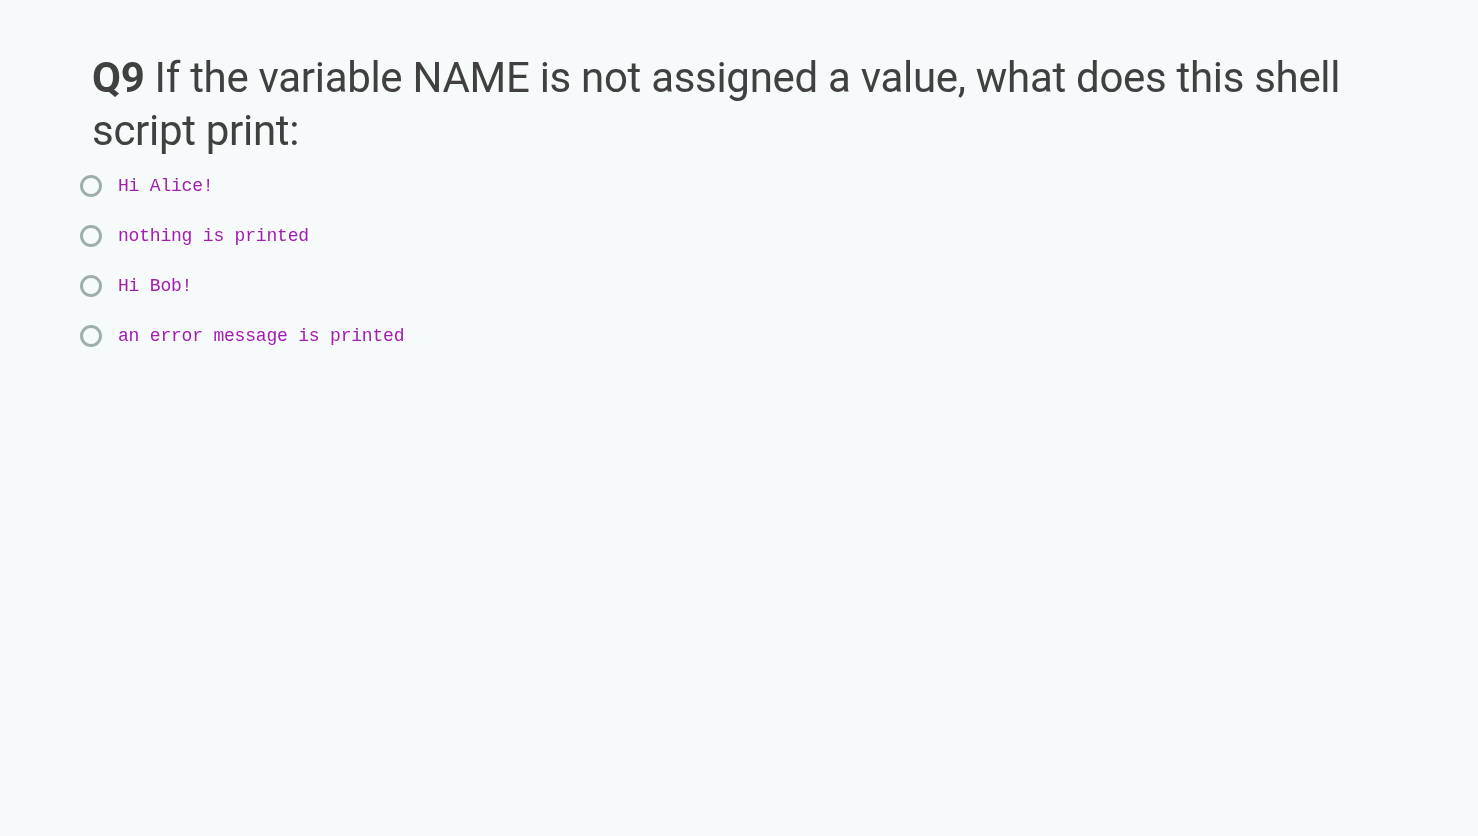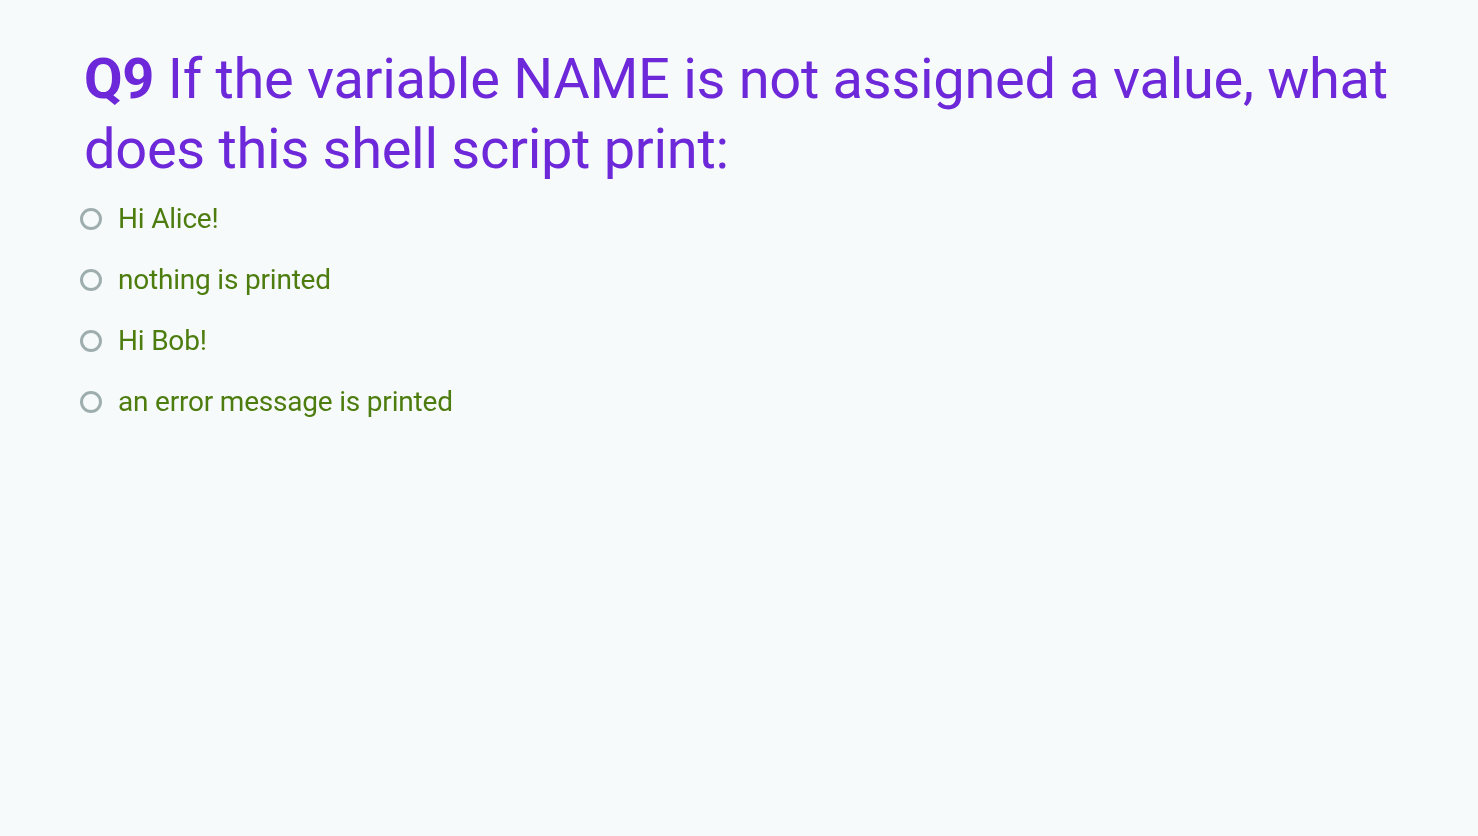--- a/index.html
+++ b/index.html
@@ -10,25 +10,25 @@
     height: 836px;
     background: #f7fafa;
     font-family: -apple-system, BlinkMacSystemFont, "Segoe UI", Roboto, "Helvetica Neue", Arial, sans-serif;
     color: #2a3b3b;
     overflow: hidden;
   }
   .container {
     padding: 40px 80px 40px 80px;
   }
   .heading {
-    font-size: 56px;
+    font-size: 42px;
     line-height: 1.25;
     font-weight: 400;
-    color: #6d28d9;
-    margin: 4px;
+    color: #404040;
+    margin: 12px;
     letter-spacing: -0.3px;
   }
   .heading .qnum {
     font-weight: 700;
   }
   .points {
     font-size: 26px;
     color: #2a3b3b;
     margin-top: 6px;
     margin-bottom: 42px;
@@ -58,23 +58,24 @@
   }
   .radio {
     width: 22px;
     height: 22px;
     border: 3px solid #9eaeae;
     border-radius: 50%;
     flex: 0 0 auto;
     background: transparent;
   }
   .option-label {
-    font-size: 28px;
-    color: #4d7c0f;
+    font-size: 18px;
+    color: #a21caf;
     letter-spacing: -0.2px;
+    font-family: Liberation Mono, monospace;
   }
 </style>
 </head>
 <body>
 
 <div class="container">
 
   <h1 class="heading">
     <span class="qnum">Q9</span>
     <span>If the variable NAME is not assigned a value, what does this shell script print:</span>

